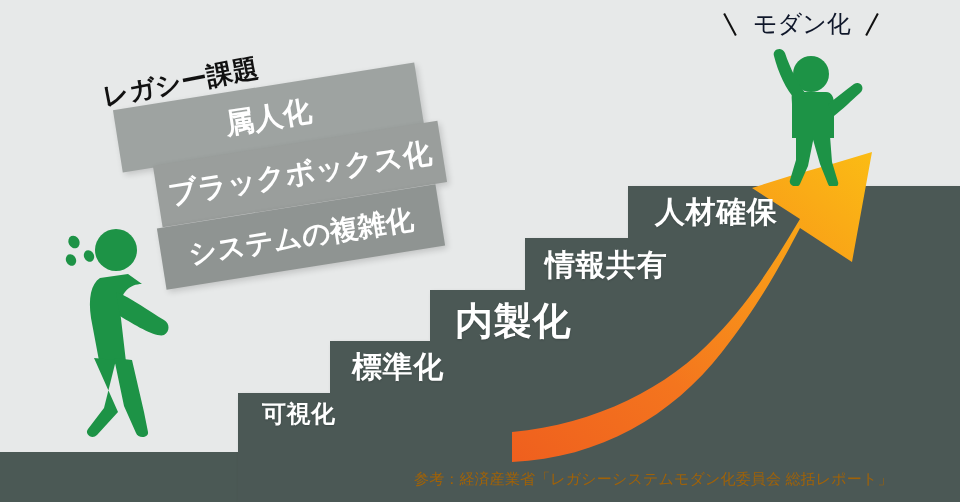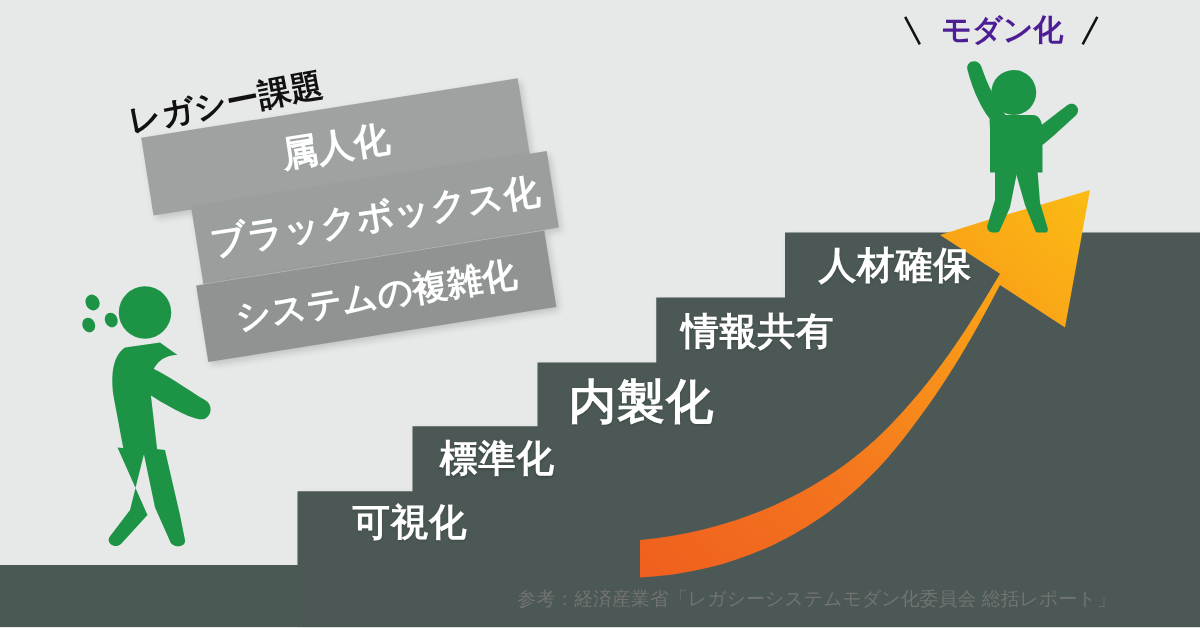--- a/index.html
+++ b/index.html
@@ -62,22 +62,22 @@
     transform: rotate(-11deg);
     transform-origin: left center;
   }
 
   
   .modern-heading {
     position: absolute;
     display: flex;
     align-items: center;
     gap: 9px;
-    color: #4c1d95;
-    font-weight: 700;
+    color: #0f172a;
+    font-weight: 400;
     font-size: 24px;
     white-space: nowrap;
   }
   .slash {
     display: inline-block;
     width: 26px;
     height: 24px;
     position: relative;
   }
   .slash::after {
@@ -89,21 +89,21 @@
   }
   .slash-left::after  { transform: rotate(-28deg); }
   .slash-right::after { transform: rotate(28deg); }
 
   
   .figure { position: absolute; }
 
   
   .caption {
     position: absolute;
-    color: #737373;
+    color: #a16207;
     font-size: 15px;
     white-space: nowrap;
     letter-spacing: 0.01em;
   }
 </style>
 </head>
 <body>
 
 <div class="stage">
 
@@ -134,21 +134,21 @@
                L 852,262
                L 860,218 L 868,174 L 872,152
                L 832,164 L 790,176 L 752,188
                L 800,219
                C 778,256 754,296 716,336
                C 668,388 596,424 512,432
                Z" fill="url(#arrowGrad)"></path>
     </g>
   </svg>
 
-  <div class="step-label" style="left:262px; top:398px; font-size:30px;margin-left:20px;">可視化</div>
+  <div class="step-label" style="left:262px; top:398px; font-size:24px;">可視化</div>
 
   <div class="step-label" style="left:352px; top:347px; font-size:30px;">標準化</div>
 
   <div class="step-label" style="left:455px; top:296px; font-size:38px;">内製化</div>
 
   <div class="step-label" style="left:655px; top:192px; font-size:30px;">人材確保</div>
 
   <div class="step-label" style="left:545px; top:245px; font-size:30px;">情報共有</div>
 
   <div class="legacy-box" style="left:116px; top:86px; width:305px; height:63px;

